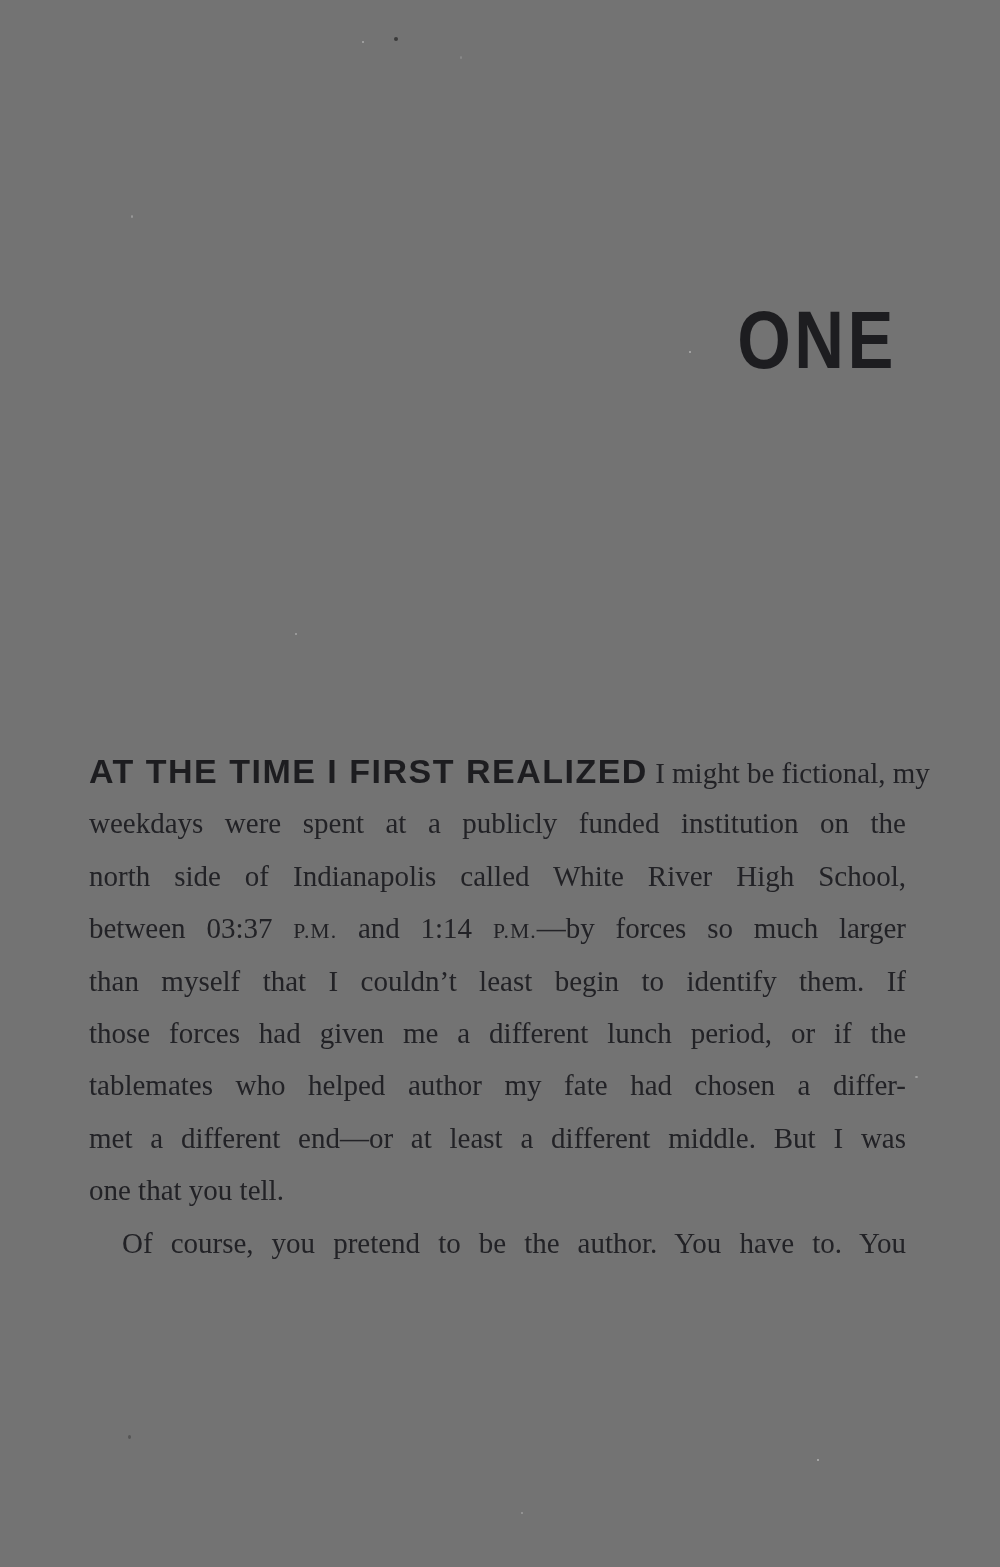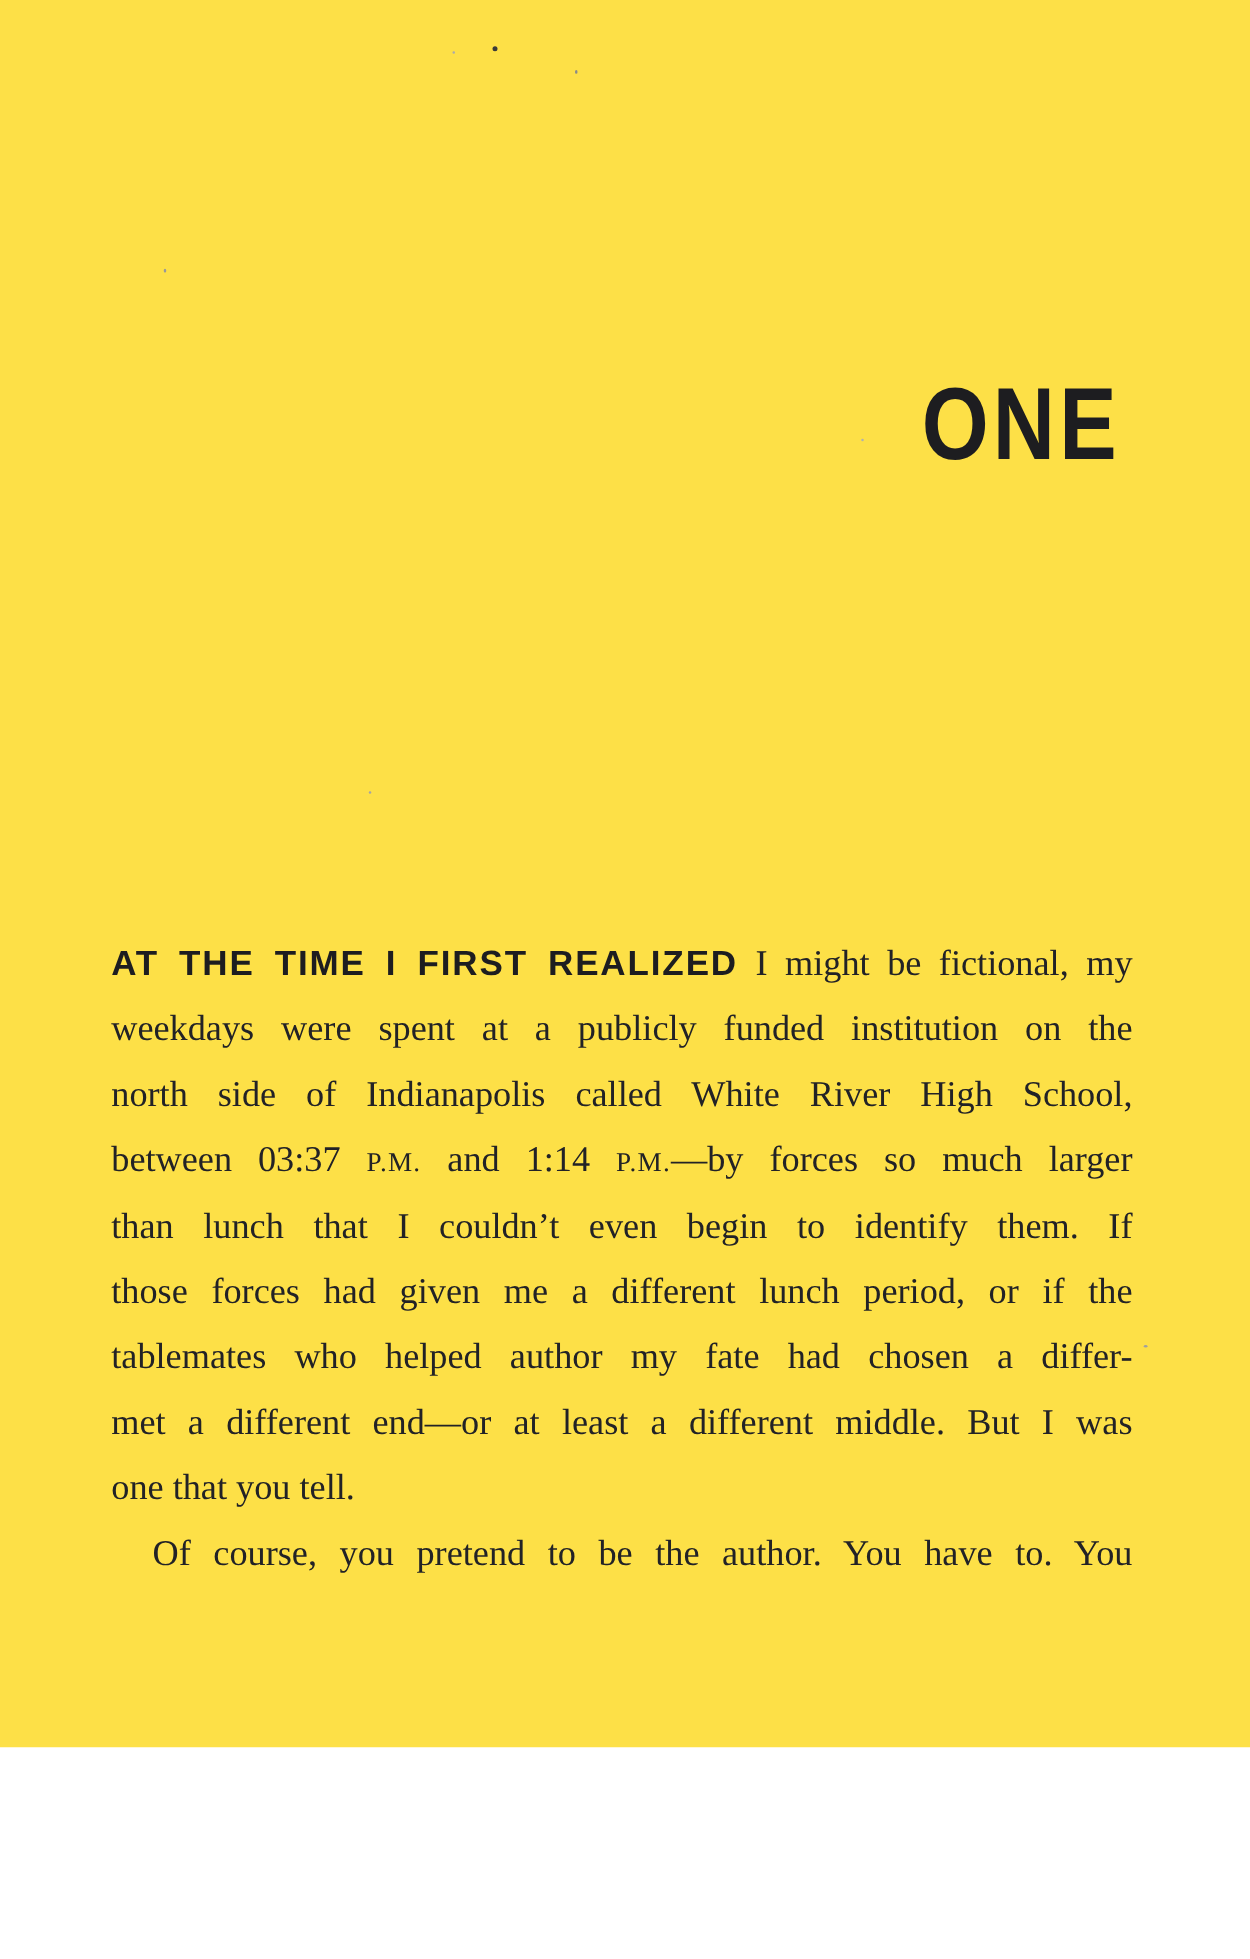--- a/index.html
+++ b/index.html
@@ -3,22 +3,22 @@
 <meta charset="utf-8">
 <style>
   html, body {
     margin: 0;
     padding: 0;
     background: #ffffff;
   }
   #page {
     position: relative;
     width: 1000px;
-    height: 1398px;
-    background: #fde047;
+    height: 1567px;
+    background: #737373;
     overflow: hidden;
     font-family: "Liberation Serif", serif;
   }
   
   #chapter-heading {
     position: absolute;
     top: 299px;
     right: 103px;
     font-family: "Liberation Sans", sans-serif;
     font-weight: 700;
@@ -49,21 +49,21 @@
   .line.no-stretch {
     text-align: left;
     text-align-last: left;
   }
   .line.indented {
     text-indent: 33px;
   }
   .lead-in {
     font-family: "Liberation Sans", sans-serif;
     font-weight: 700;
-    font-size: 28px;
+    font-size: 34px;
     letter-spacing: 1.5px;
     color: #1d1d20;
   }
   .sc {
     font-size: 0.75em;
     letter-spacing: 1px;
   }
   
   .speck {
     position: absolute;
@@ -80,21 +80,21 @@
 
   <div id="body-text">
 
     <div class="line"><span class="lead-in">AT THE TIME I FIRST REALIZED</span><span> I might be fictional, my</span></div>
 
     <div class="line">weekdays were spent at a publicly funded institution on the</div>
     <div class="line">north side of Indianapolis called White River High School,</div>
 
     <div class="line"><span>between 03:37 </span><span class="sc">P.M.</span><span> and 1:14 </span><span class="sc">P.M.</span><span>—by forces so much larger</span></div>
 
-    <div class="line">than lunch that I couldn’t even begin to identify them. If</div>
+    <div class="line">than myself that I couldn’t least begin to identify them. If</div>
     <div class="line">those forces had given me a different lunch period, or if the</div>
     <div class="line">tablemates who helped author my fate had chosen a differ-</div>
     <div class="line">met a different end—or at least a different middle. But I was</div>
     <div class="line no-stretch">one that you tell.</div>
     <div class="line indented">Of course, you pretend to be the author. You have to. You</div>
 
   </div>
 
   <div class="speck" style="left:394px;top:37px;width:4px;height:4px;background:#3a3a3a;"></div>
   <div class="speck" style="left:362px;top:41px;width:2px;height:2px;background:#aaa;"></div>

